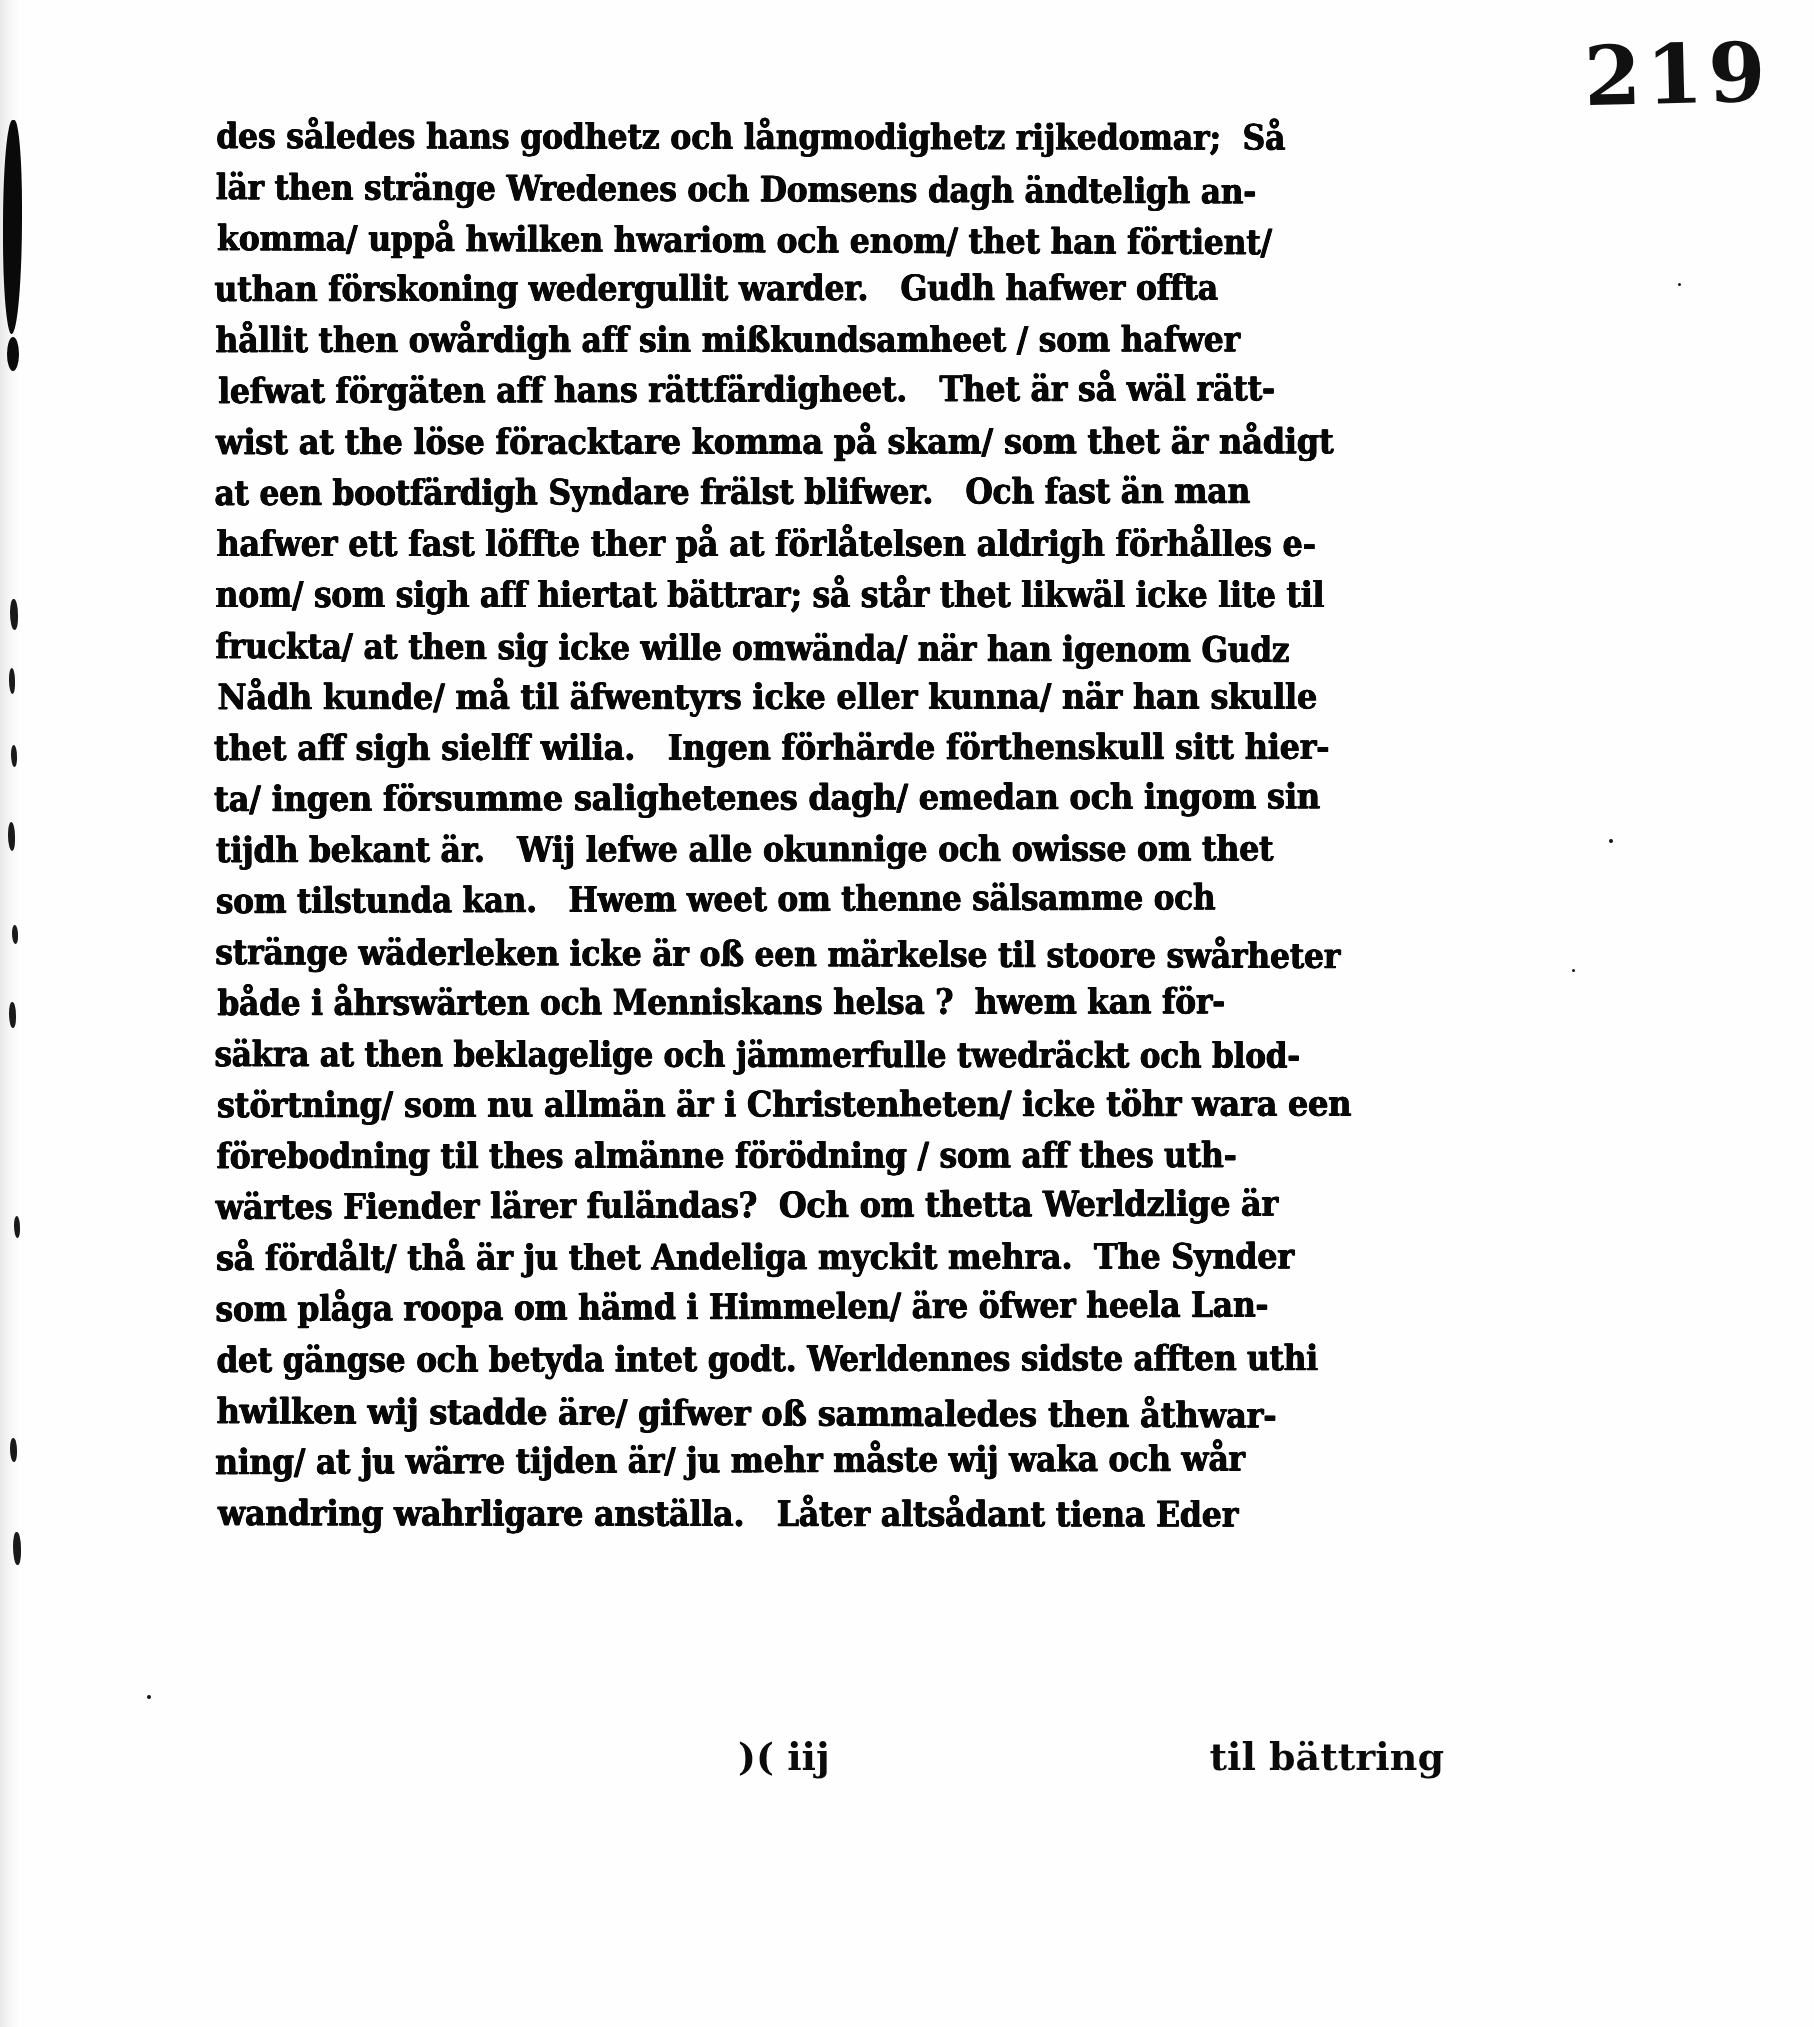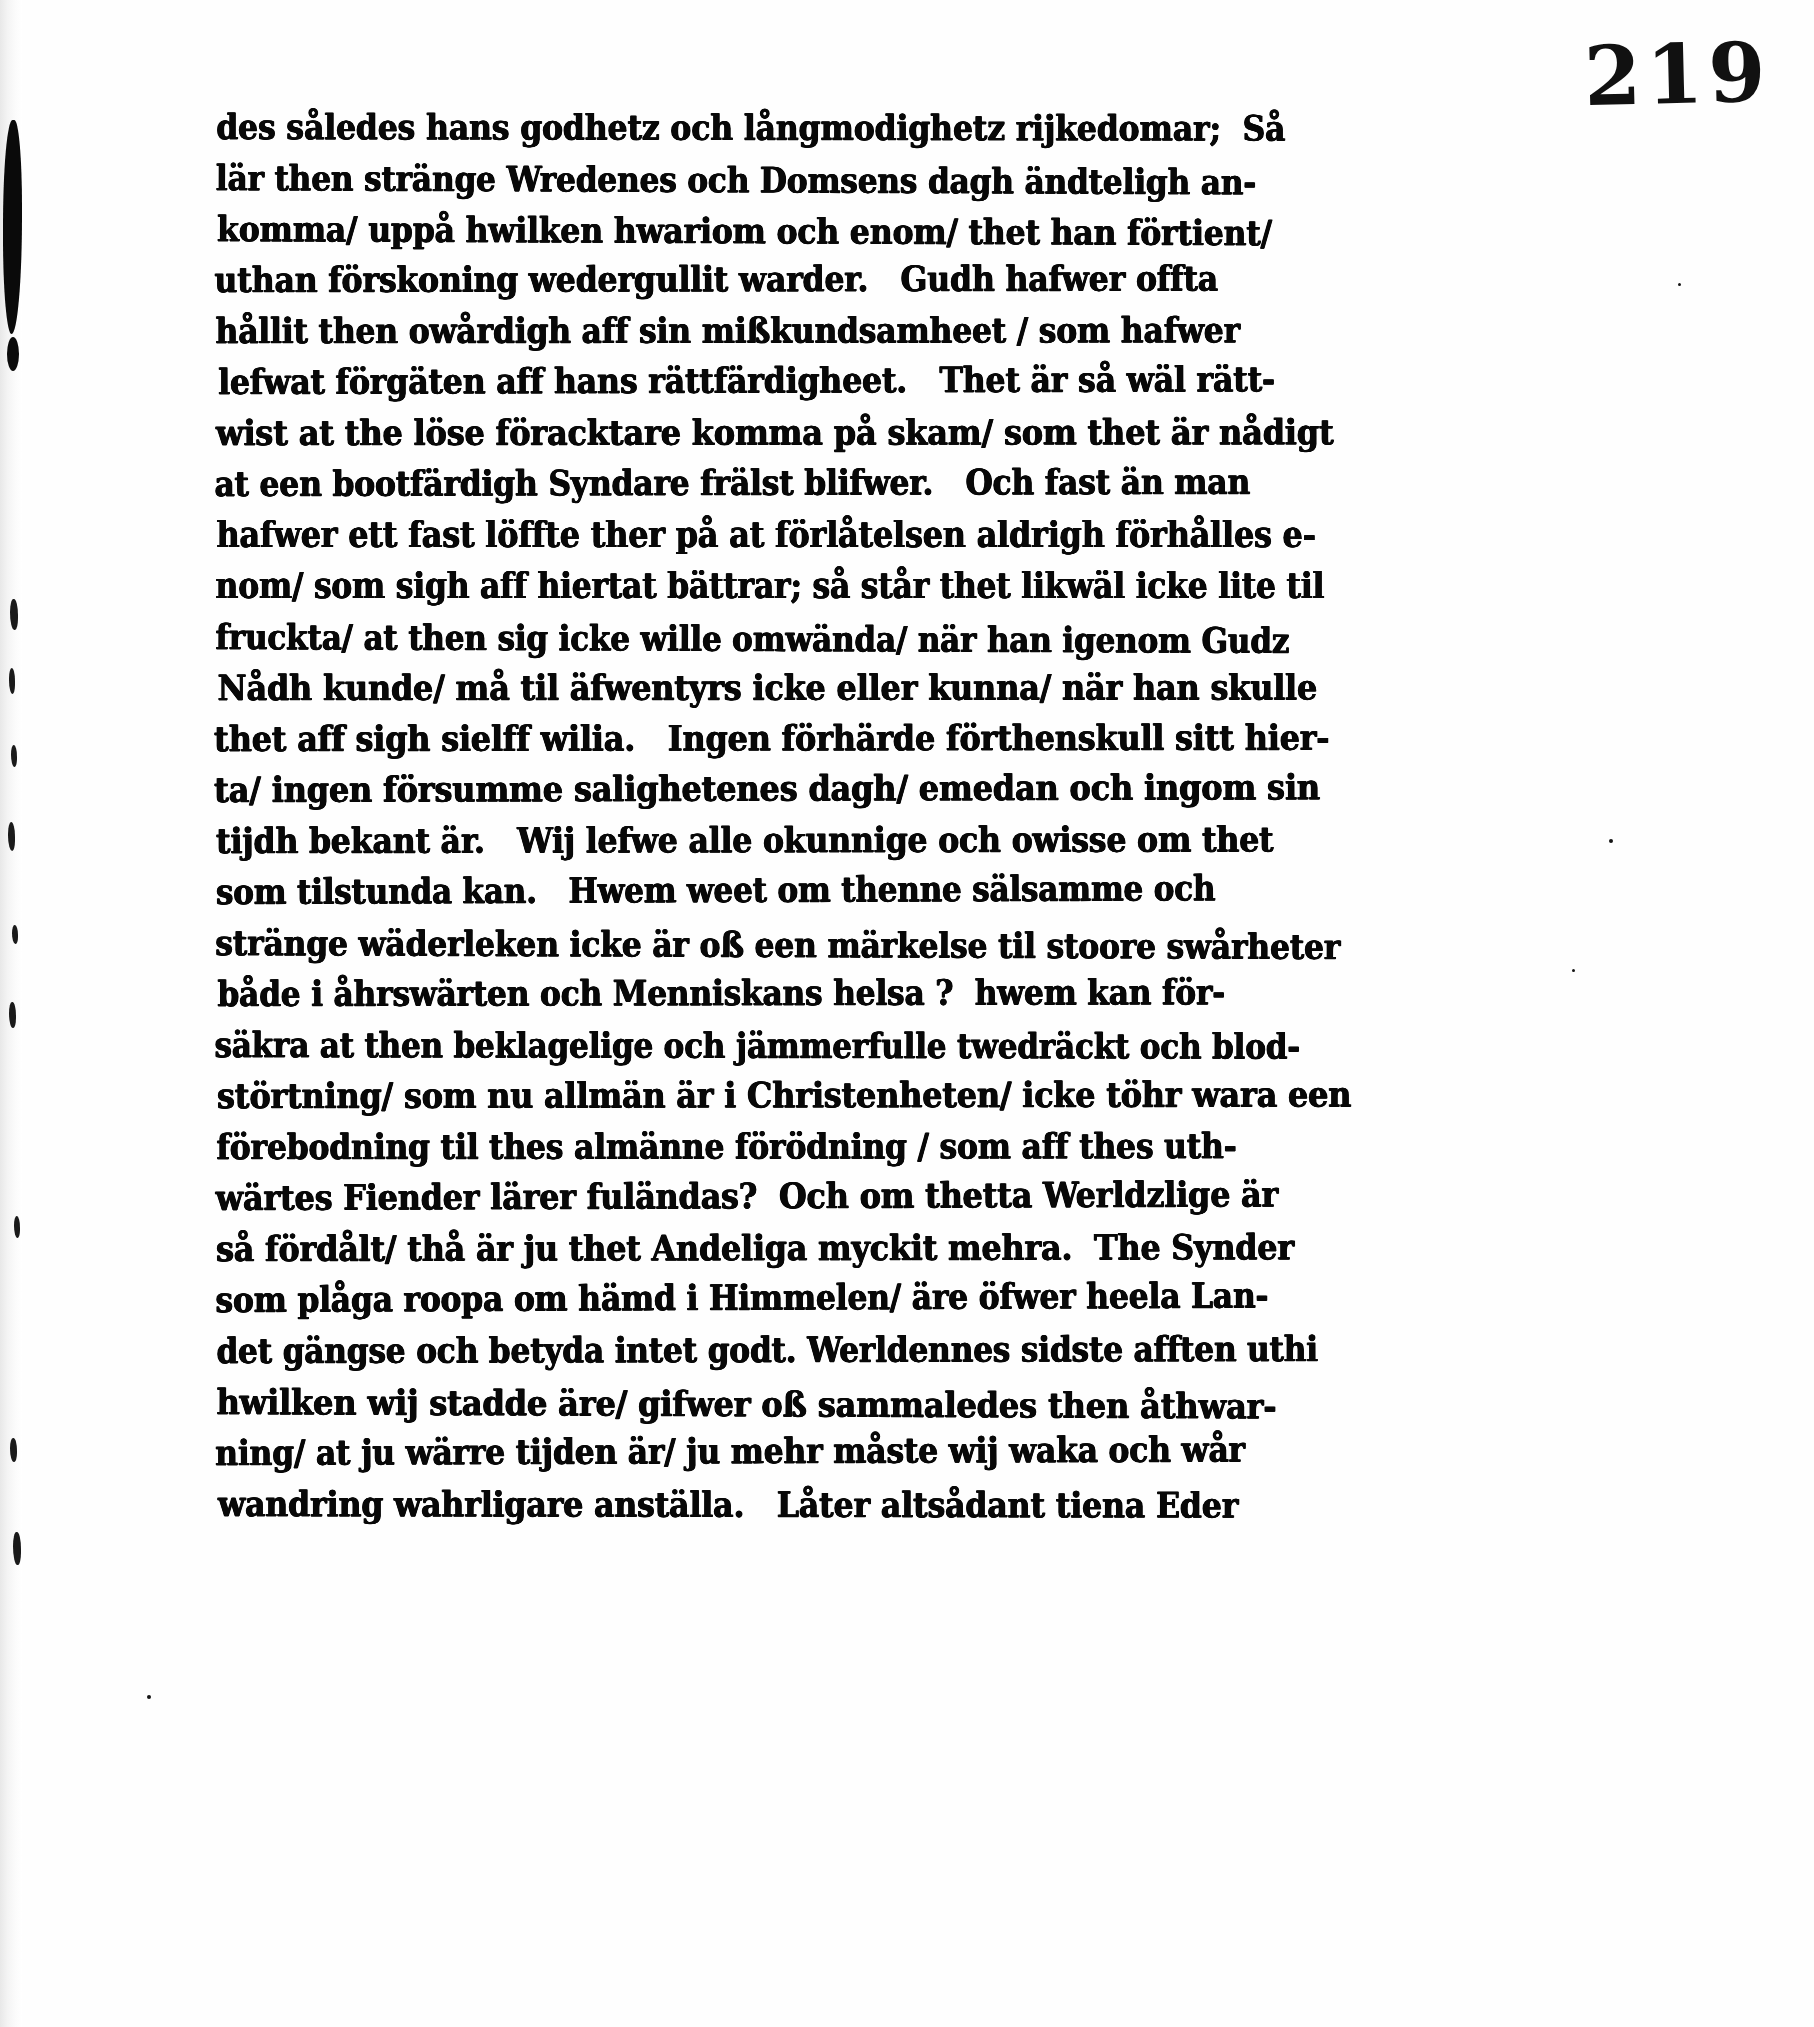--- a/index.html
+++ b/index.html
@@ -42,21 +42,21 @@
   .gutter-fleck {
     position: absolute;
     background: #1a1a1a;
     border-radius: 45% 55% 40% 60%;
   }
 
   
   #textblock {
     position: absolute;
     left: 216px;
-    top: 101px;
+    top: 110px;
     width: 1240px;
   }
 
   .line {
     display: block;
     white-space: pre;
     font-family: "DejaVu Serif", serif;
     font-weight: 700;
     font-size: 35px;
     line-height: 51px;
@@ -163,15 +163,19 @@
     <span class="line ink-heavy" style="transform: translateX(0.5px) rotate(-0.053deg) scaleX(0.998);">förebodning til thes almänne förödning / som aff thes uth-</span>
     <span class="line ink-heavy" style="transform: translateX(-0.2px) rotate(-0.196deg) scaleX(1.012);">wärtes Fiender lärer fuländas?  Och om thetta Werldzlige är</span>
     <span class="line ink-heavy" style="transform: translateX(0.1px) rotate(-0.095deg) scaleX(1.01);">så fördålt/ thå är ju thet Andeliga myckit mehra.  The Synder</span>
     <span class="line ink-heavy" style="transform: translateX(-0.5px) rotate(-0.247deg) scaleX(0.996);">som plåga roopa om hämd i Himmelen/ äre öfwer heela Lan-</span>
     <span class="line ink-heavy" style="transform: translateX(0.4px) rotate(-0.11deg) scaleX(0.992);">det gängse och betyda intet godt. Werldennes sidste afften uthi</span>
     <span class="line ink-heavy" style="transform: translateX(0.5px) rotate(0.242deg) scaleX(1.02);">hwilken wij stadde äre/ gifwer oß sammaledes then åthwar-</span>
     <span class="line ink-heavy" style="transform: translateX(-0.8px) rotate(-0.199deg) scaleX(0.997);">ning/ at ju wärre tijden är/ ju mehr måste wij waka och wår</span>
     <span class="line ink-heavy" style="transform: translateX(1.9px) rotate(0.083deg) scaleX(1.006);">wandring wahrligare anställa.   Låter altsådant tiena Eder</span>
   </div>
 
+  <div id="footer">
+    <span id="sig-mark">)( iij</span>
+    <span id="catchword">til bättring</span>
+  </div>
 
 </div>
 
 
 </body></html>

